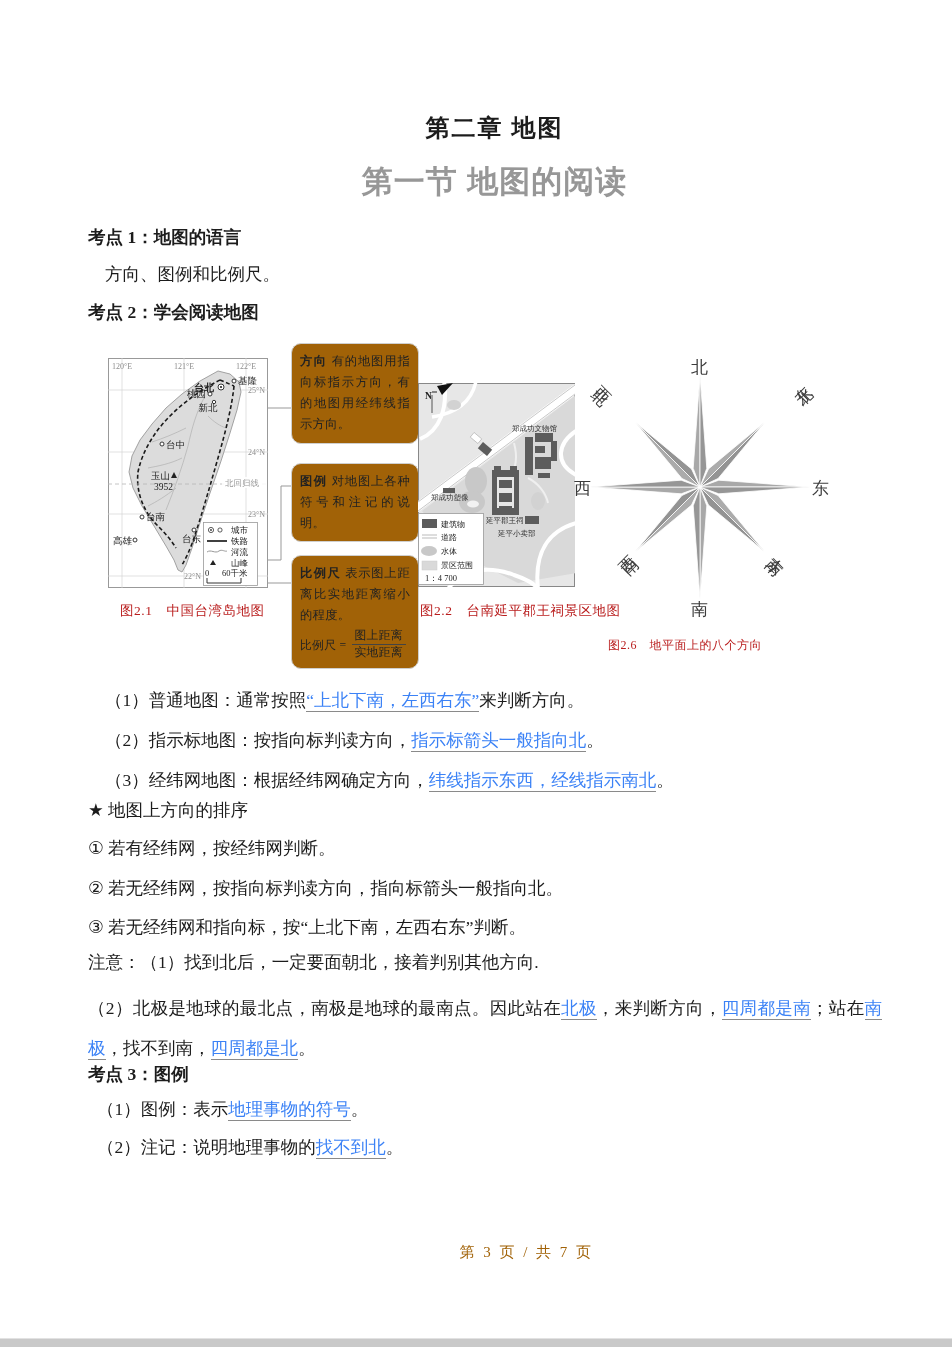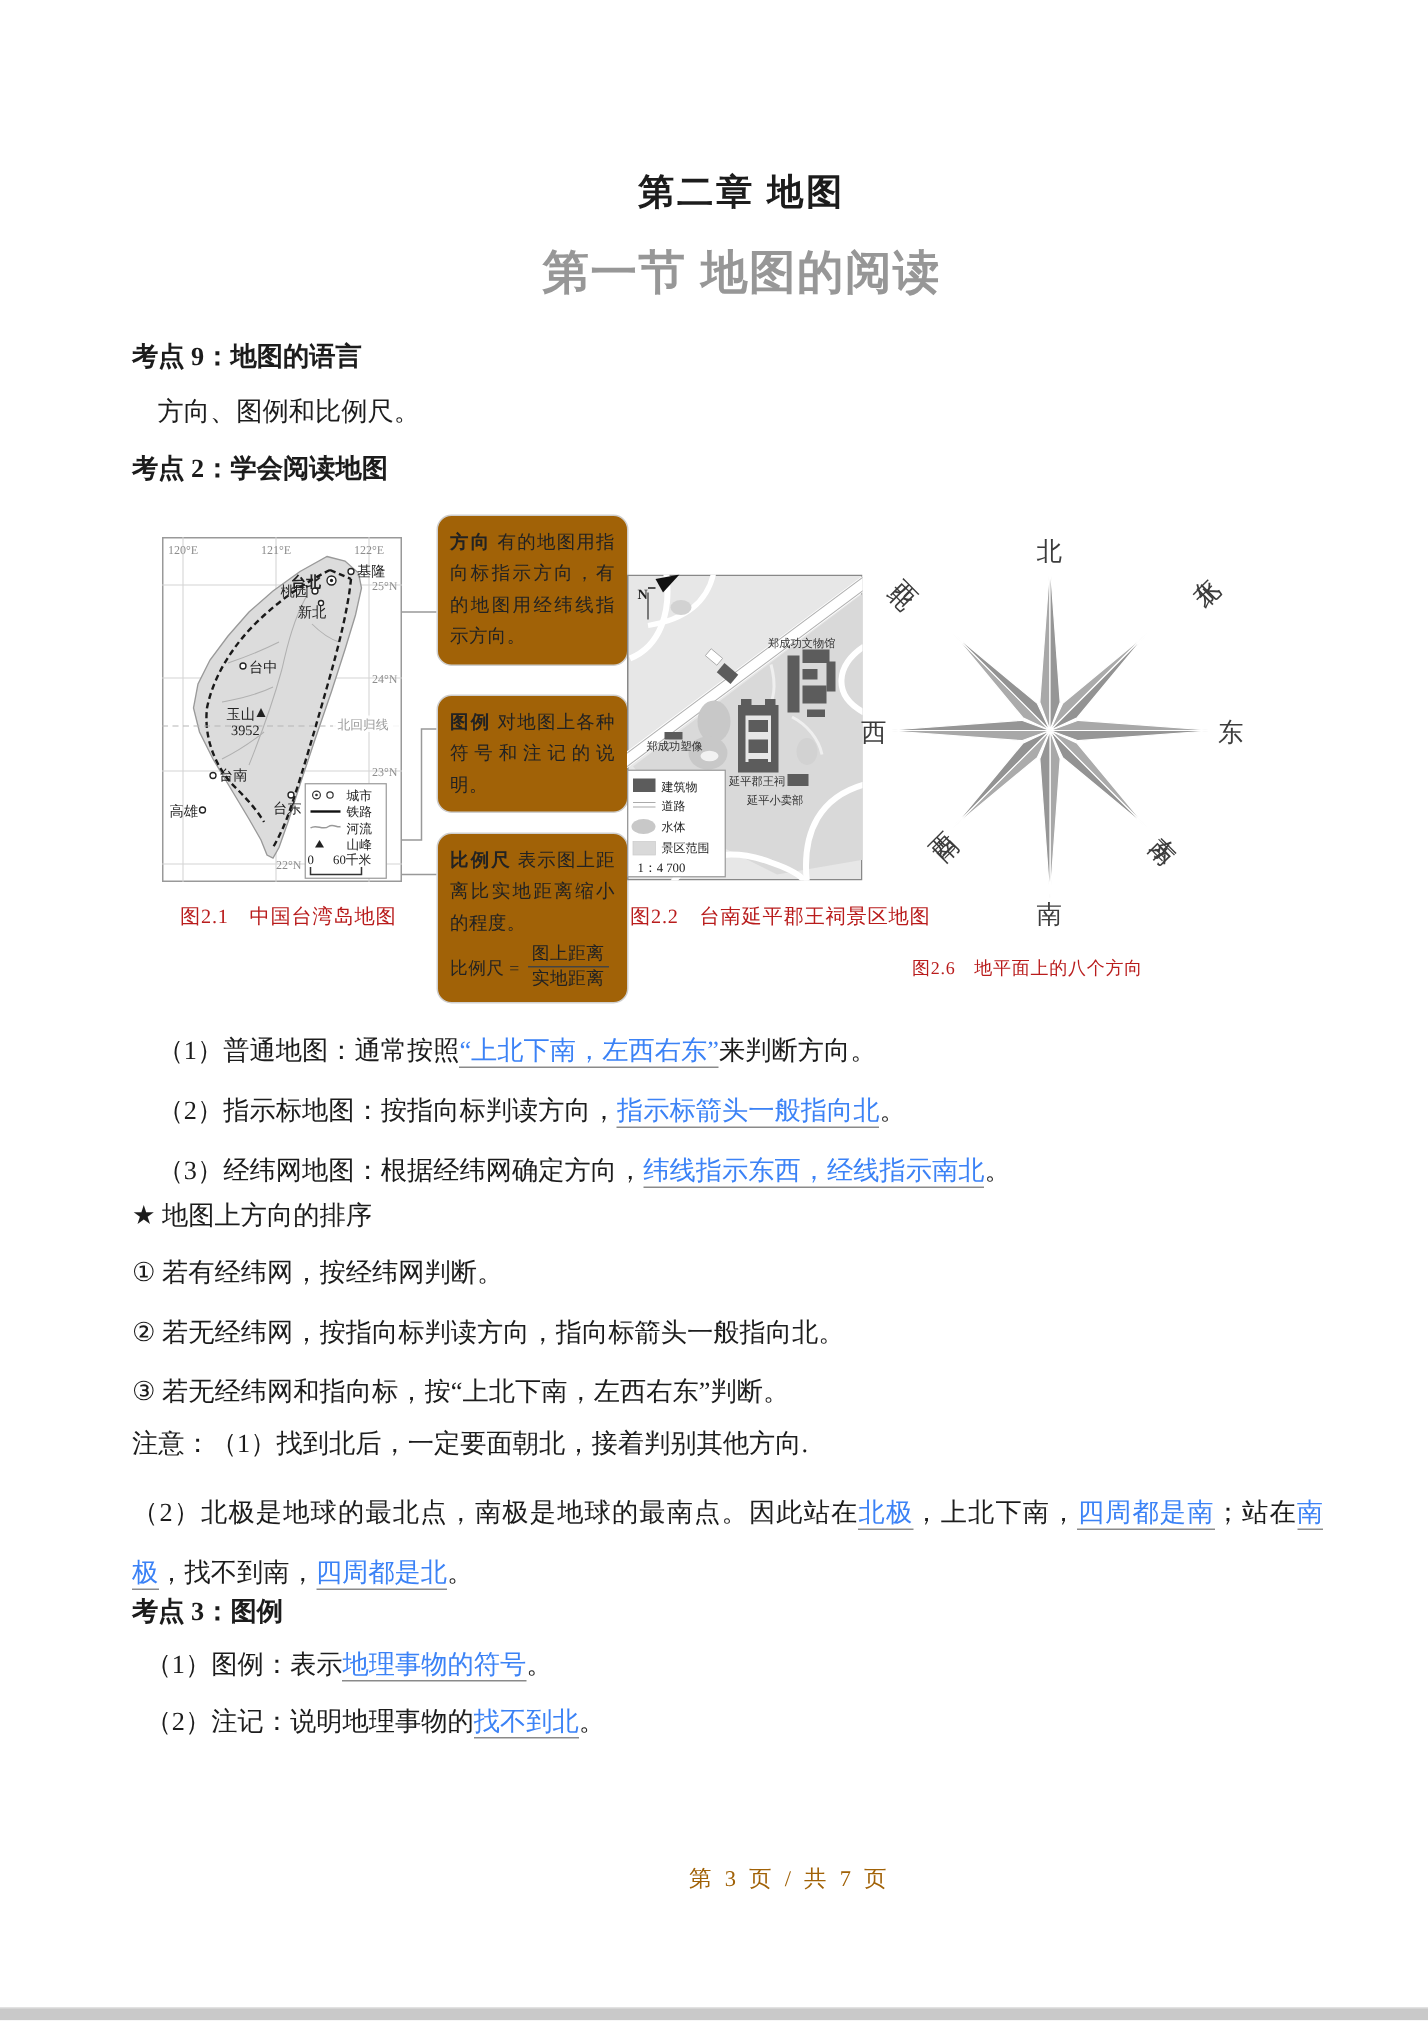--- a/index.html
+++ b/index.html
@@ -30,21 +30,21 @@
   svg text{font-family:"Liberation Serif","DejaVu Serif",serif;}
 </style>
 </head>
 <body>
 
 <div class="page">
 
   <div class="abs chapter">第二章 地图</div>
   <div class="abs section">第一节 地图的阅读</div>
 
-  <div class="abs kd" style="top:225px;">考点 9：地图的语言</div>
+  <div class="abs kd" style="top:225px;">考点 1：地图的语言</div>
   <div class="abs body-line ind" style="top:262px;">方向、图例和比例尺。</div>
   <div class="abs kd" style="top:300px;">考点 2：学会阅读地图</div>
 
   <div class="abs figs">
 
     <svg class="abs" style="left:0;top:0;" width="952" height="335">
       <path d="M243,68 H291" stroke="#999" fill="none"></path>
       <path d="M401,68 H433 V50" stroke="#999" fill="none"></path>
       <path d="M257,220 H281 V146 H291" stroke="#999" fill="none"></path>
       <path d="M401,146 H435 V173" stroke="#999" fill="none"></path>
@@ -271,21 +271,21 @@
 
   <div class="abs body-line" style="top:798px;">
     <span>★</span>&nbsp;<span>地图上方向的排序</span>
   </div>
   <div class="abs body-line" style="top:836px;">① 若有经纬网，按经纬网判断。</div>
   <div class="abs body-line" style="top:876px;">② 若无经纬网，按指向标判读方向，指向标箭头一般指向北。</div>
   <div class="abs body-line" style="top:915px;">③ 若无经纬网和指向标，按“上北下南，左西右东”判断。</div>
 
   <div class="abs body-line" style="top:950px;">注意：（1）找到北后，一定要面朝北，接着判别其他方向.</div>
   <div class="abs body-line" style="top:988px;line-height:40px;width:794px;text-align:justify;">
-    <span>（2）北极是地球的最北点，南极是地球的最南点。因此站在</span><span class="u">北极</span><span>，上北下南，</span><span class="u">四周都是南</span><span>；站在</span><span class="u">南极</span><span>，找不到南，</span><span class="u">四周都是北</span><span>。</span>
+    <span>（2）北极是地球的最北点，南极是地球的最南点。因此站在</span><span class="u">北极</span><span>，来判断方向，</span><span class="u">四周都是南</span><span>；站在</span><span class="u">南极</span><span>，找不到南，</span><span class="u">四周都是北</span><span>。</span>
   </div>
 
   <div class="abs kd" style="top:1062px;">考点 3：图例</div>
   <div class="abs body-line ind8" style="top:1097px;">
     <span>（1）图例：表示</span><span class="u">地理事物的符号</span><span>。</span>
   </div>
   <div class="abs body-line ind8" style="top:1135px;">
     <span>（2）注记：说明地理事物的</span><span class="u">找不到北</span><span>。</span>
   </div>
 

